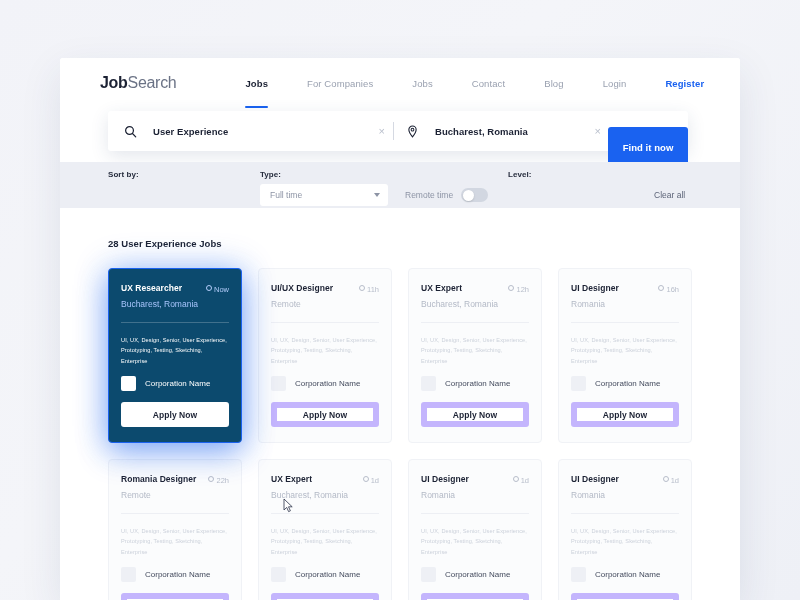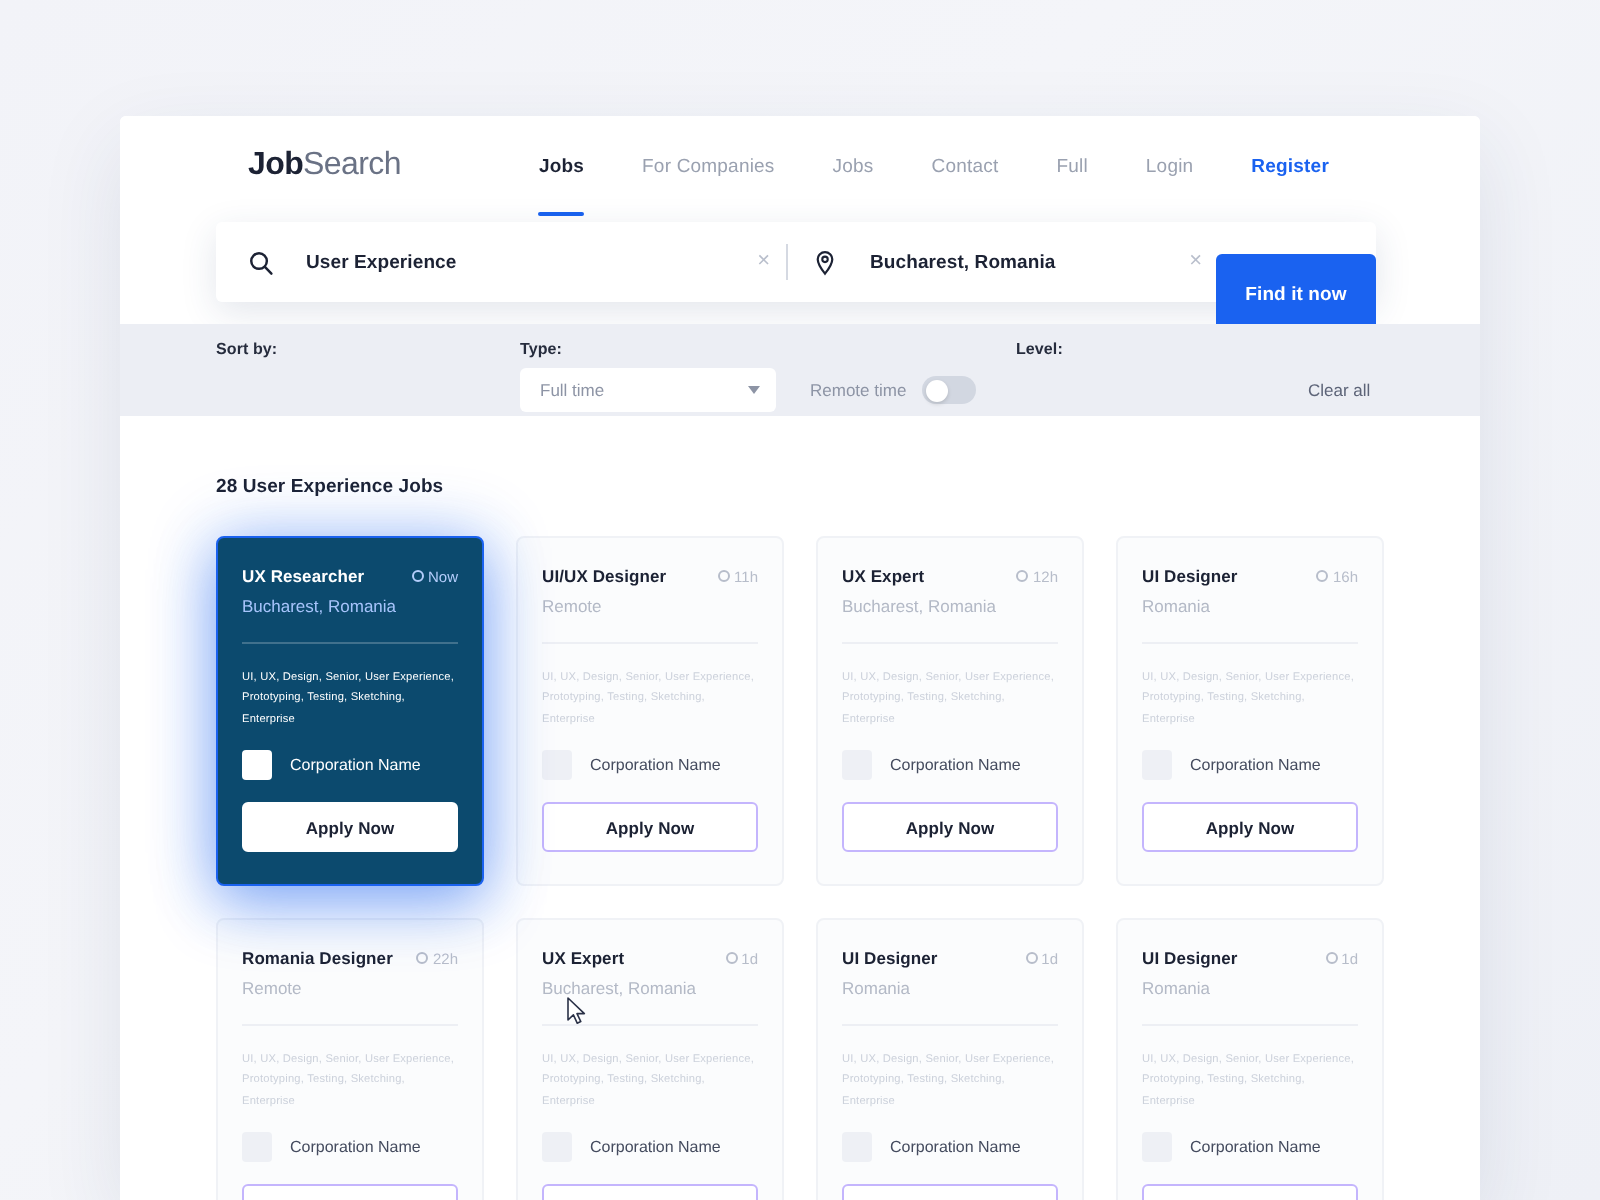--- a/index.html
+++ b/index.html
@@ -29,34 +29,34 @@
     overflow: hidden;
   }
 
   
   .header {
     height: 50px;
     background: #ffffff;
     display: flex;
     align-items: center;
     position: relative;
-    padding: 0 0 0 64px;
+    padding: 0 0 0 40px;
   }
   .logo {
     font-size: 16px;
     letter-spacing: -0.3px;
     color: #6a7285;
     white-space: nowrap;
   }
   .logo b { color: #1c2234; font-weight: 700; }
 
   .nav {
     display: flex;
     align-items: center;
-    gap: 29px;
+    gap: 39px;
     margin-left: 69px;
     height: 50px;
   }
   .nav-item {
     font-size: 9.5px;
     color: #9aa1b0;
     letter-spacing: 0.1px;
     position: relative;
     height: 50px;
     display: flex;
@@ -279,21 +279,21 @@
     font-size: 8.5px;
     font-weight: 700;
     color: #1c2234;
     letter-spacing: 0.05px;
     white-space: nowrap;
   }
   .card-time {
     font-size: 7.5px;
     color: #b7bdca;
     display: flex;
-    align-items: center;
+    align-items: flex-start;
     gap: 2px;
     white-space: nowrap;
   }
   .clock {
     width: 6px; height: 6px;
     border: 1px solid currentColor;
     border-radius: 50%;
     display: inline-block;
   }
   .card-loc {
@@ -329,21 +329,21 @@
   .corp-name {
     font-size: 8px;
     color: #444b5e;
     white-space: nowrap;
   }
   .apply-btn {
     margin-top: 11px;
     height: 25px;
     width: 100%;
     background: #ffffff;
-    border: 1px solid #c4b5fd;
+    border: 6px solid #c4b5fd;
     border-radius: 3px;
     font-family: "Liberation Sans", sans-serif;
     font-size: 8.5px;
     font-weight: 700;
     color: #1c2234;
     cursor: pointer;
     letter-spacing: 0.05px;
   }
 
   
@@ -372,21 +372,21 @@
 
   <div class="header">
     <div class="logo">
       <b>Job</b><span>Search</span>
     </div>
     <div class="nav">
       <div class="nav-item active">Jobs</div>
       <div class="nav-item">For Companies</div>
       <div class="nav-item">Jobs</div>
       <div class="nav-item">Contact</div>
-      <div class="nav-item">Full</div>
+      <div class="nav-item">Blog</div>
       <div class="nav-item">Login</div>
       <div class="nav-item register">Register</div>
     </div>
   </div>
 
   <div class="search-band">
     <div class="search-bar">
 
       <div class="search-field field-job">
         <span class="icon-q">

